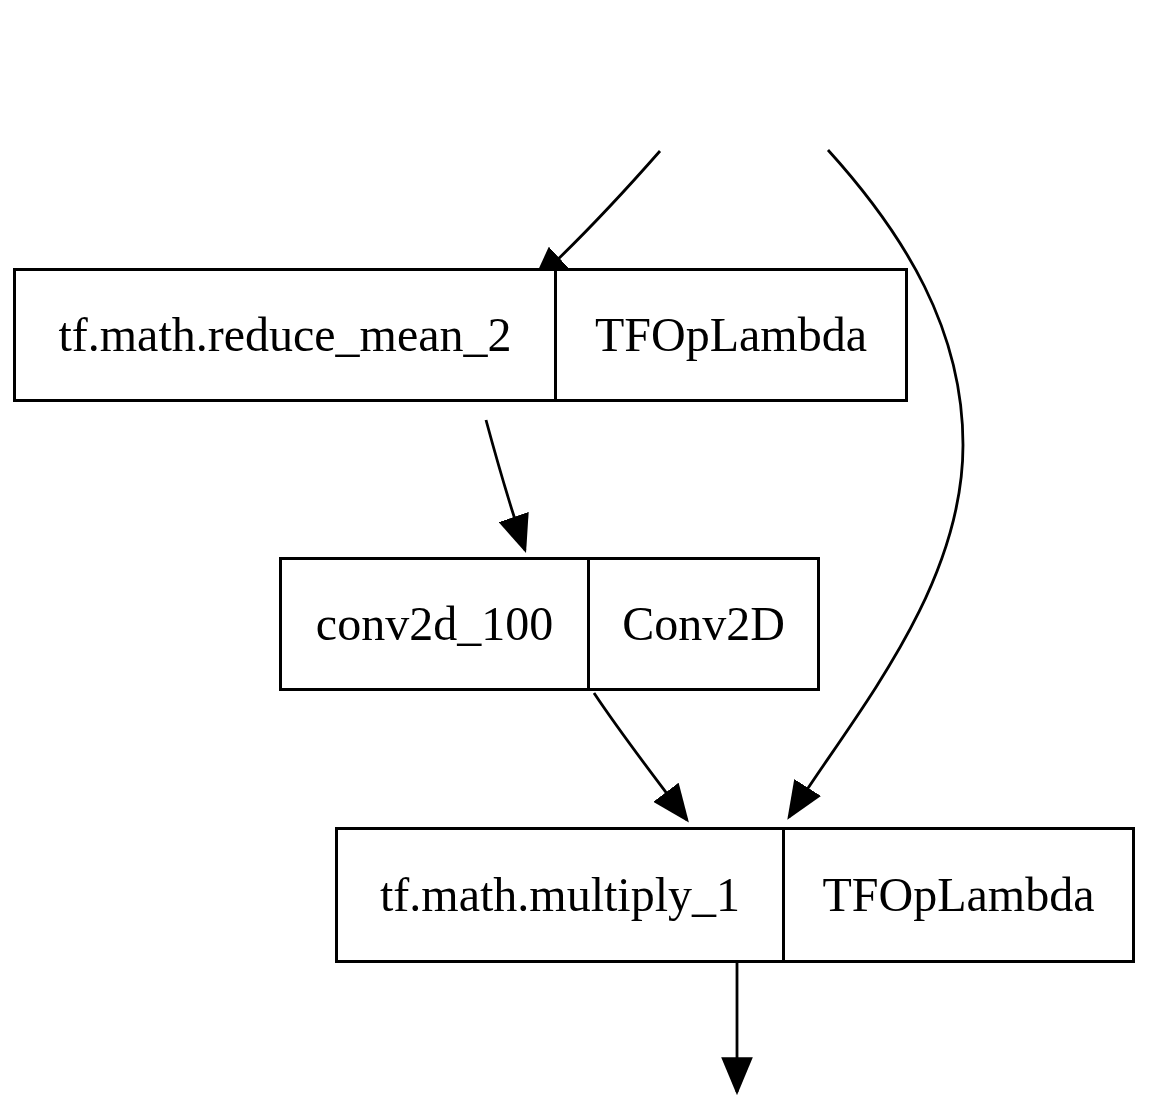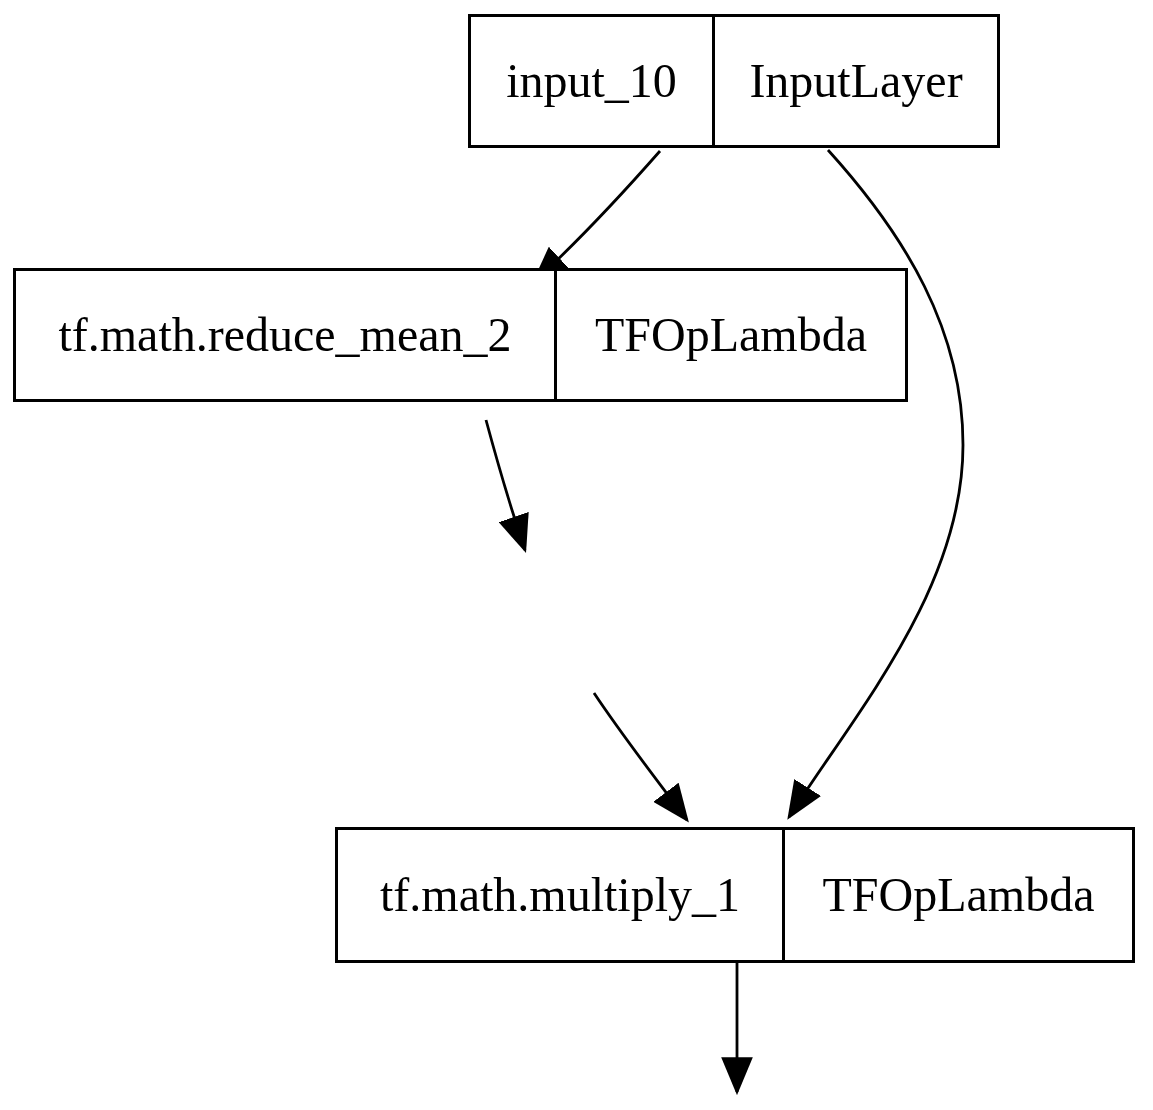--- a/index.html
+++ b/index.html
@@ -77,29 +77,29 @@
 
     <path class="edge" marker-end="url(#arrow)" d="M828,150 C905,235 963,330 963,445 C963,590 853,716 789,817"></path>
 
     <path class="edge" marker-end="url(#arrow)" d="M486,420 C499,468 513,515 525,550"></path>
 
     <path class="edge" marker-end="url(#arrow)" d="M594,693 C624,738 659,783 687,820"></path>
 
     <path class="edge" marker-end="url(#arrow)" d="M737,963 L737,1092"></path>
   </svg>
 
-  <div class="node" id="node-input">
-    <div class="cell name-cell">input_10</div>
-    <div class="cell type-cell">InputLayer</div>
-  </div>
 
   <div class="node" id="node-reduce">
     <div class="cell name-cell">tf.math.reduce_mean_2</div>
     <div class="cell type-cell">TFOpLambda</div>
   </div>
 
+  <div class="node" id="node-conv">
+    <div class="cell name-cell">conv2d_100</div>
+    <div class="cell type-cell">Conv2D</div>
+  </div>
 
   <div class="node" id="node-multiply">
     <div class="cell name-cell">tf.math.multiply_1</div>
     <div class="cell type-cell">TFOpLambda</div>
   </div>
 
 </div>
 
 </body></html>

